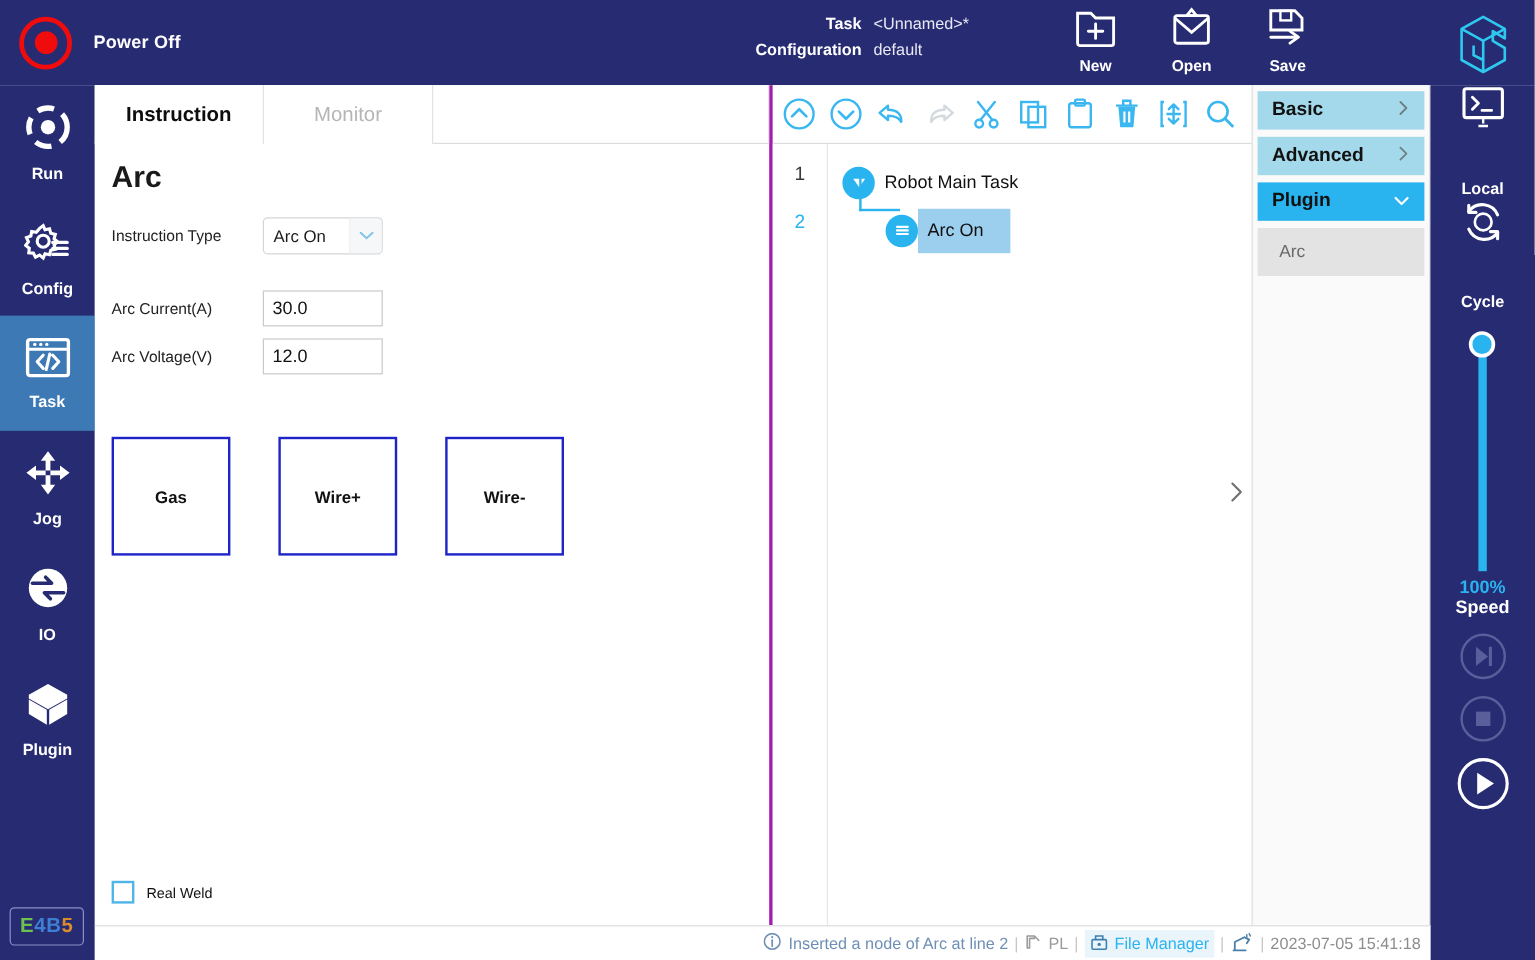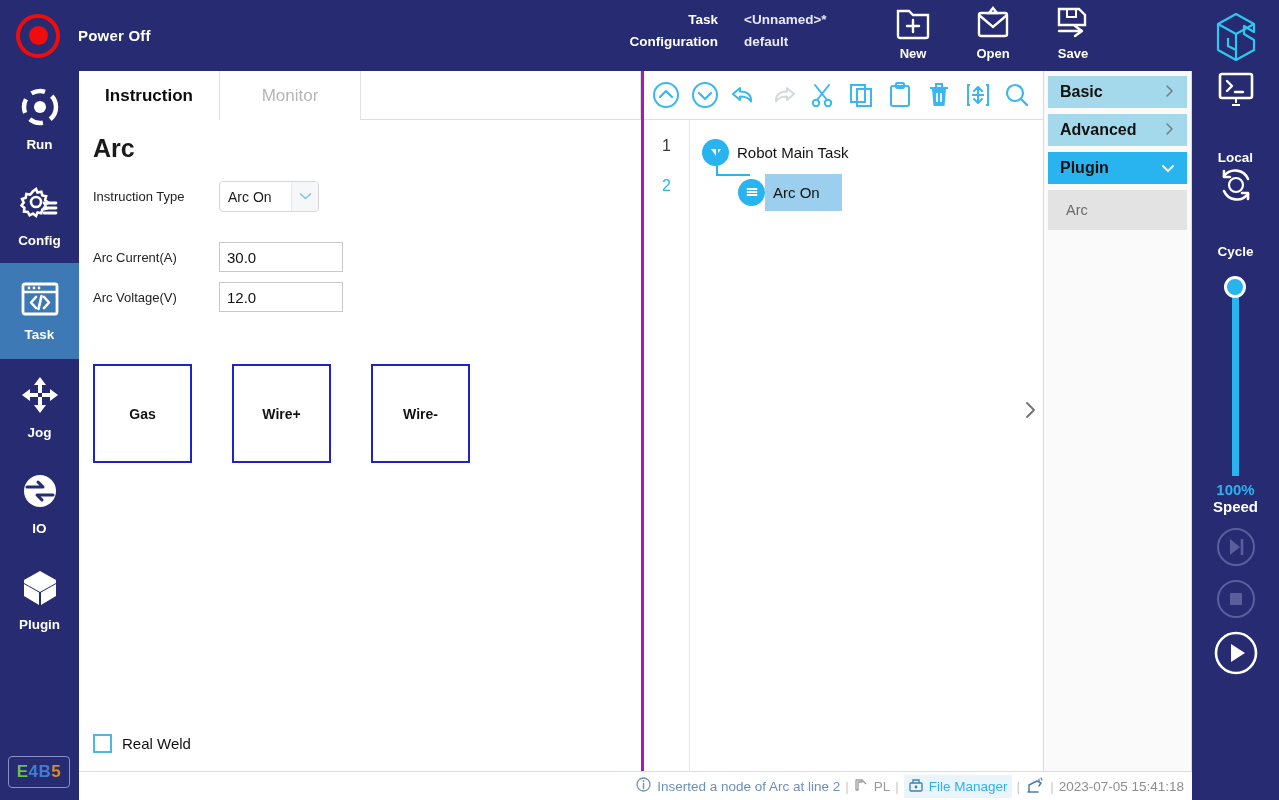--- a/index.html
+++ b/index.html
@@ -29,21 +29,21 @@
   .power-label {
     color: #ffffff; font-size: 15px; font-weight: bold;
     margin-left: 18px; letter-spacing: .2px;
   }
   .task-info {
     position: absolute; left: 618px; top: 9px;
     font-size: 13.5px; color: #ffffff; line-height: 22px;
   }
   .ti-row { display: flex; }
   .ti-key { font-weight: bold; text-align: right; width: 100px; }
-  .ti-val { margin-left: 26px; font-weight: bold; color: #e9e9f5; }
+  .ti-val { margin-left: 10px; font-weight: normal; color: #e9e9f5; }
   .hdr-actions { position: absolute; left: 884px; top: 6px; display: flex; gap: 22px; }
   .hdr-act {
     width: 58px; display: flex; flex-direction: column;
     align-items: center; cursor: pointer;
   }
   .hdr-act .lbl { color: #fff; font-size: 13px; font-weight: bold; margin-top: 2px; }
   .brand-logo { position: absolute; left: 1208px; top: 8px; cursor: pointer; }
 
   
   .sidebar {
@@ -89,36 +89,36 @@
     width: 100px; height: 31px; border: 1px solid #d6d6d6; border-radius: 4px;
     display: flex; align-items: center; background: #fff; cursor: pointer;
   }
   .select-val { font-size: 14px; color: #1a1a1a; padding-left: 8px; flex: 1; }
   .select-arrow {
     width: 27px; height: 29px; background: #f5f7f9;
     border-left: 1px solid #eaeaea; border-radius: 0 3px 3px 0;
     display: flex; align-items: center; justify-content: center;
   }
   .txt-input {
-    width: 124px; height: 30px; border: 1px solid #c9c9c9; background: #fff;
+    width: 100px; height: 30px; border: 1px solid #c9c9c9; background: #fff;
     font-size: 15px; color: #111; padding: 0 7px;
     font-family: "Liberation Sans", sans-serif; border-radius: 0;
   }
   .btn-row { display: flex; gap: 40px; margin-top: 52px; }
   .sq-btn {
     width: 99px; height: 99px; border: 2px solid #1e23c8; background: #fff;
     display: flex; align-items: center; justify-content: center;
     font-size: 14px; font-weight: bold; color: #111; cursor: pointer;
   }
   .realweld {
     position: absolute; left: 14px; bottom: 0px;
     display: flex; align-items: center; cursor: pointer;
   }
   .cbox { width: 19px; height: 19px; border: 2px solid #4fb4e8; background: #fff; }
-  .realweld .lbl { font-size: 15px; color: #111; margin-left: 10px; }
+  .realweld .lbl { font-size: 12px; color: #111; margin-left: 10px; }
 
   
   .treepane {
     position: absolute; left: 644px; top: 71px;
     width: 400px; height: 700px; background: #fff;
     border-right: 1px solid #d9d9d9;
   }
   .toolbar {
     height: 49px; border-bottom: 1px solid #dcdcdc;
     display: flex; align-items: center; padding-left: 4px; gap: 3px;

